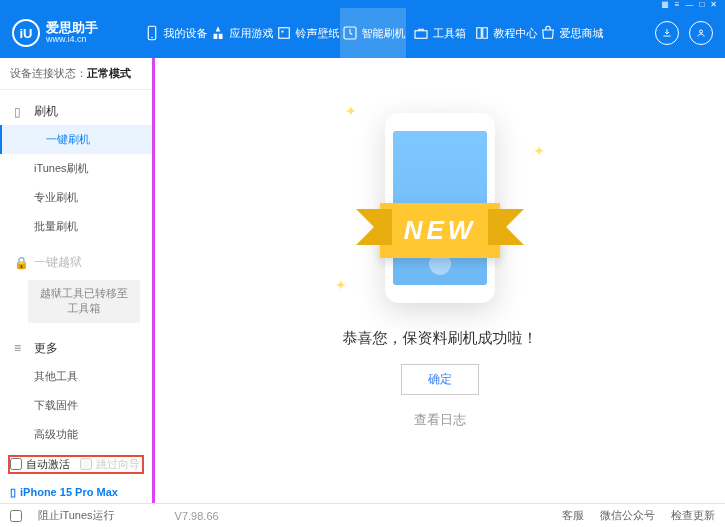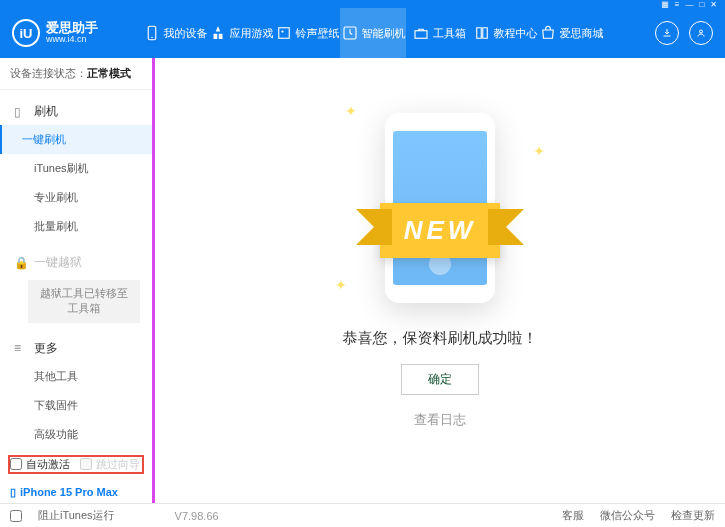--- a/index.html
+++ b/index.html
@@ -22,41 +22,41 @@
 .circ-btn svg { width: 12px; height: 12px; fill: #fff; }
 .content { display: flex; height: 445px; }
 .sidebar { width: 155px; border-right: 3px solid #d946ef; display: flex; flex-direction: column; }
 .conn-status { padding: 8px 10px; font-size: 11px; color: #666; border-bottom: 1px solid #eee; }
 .conn-status b { color: #222; }
 .side-section { padding: 8px 0 0 0; }
 .side-head { display: flex; align-items: center; gap: 6px; padding: 5px 14px; font-size: 12px; color: #333; cursor: pointer; }
 .side-head.disabled { color: #bbb; }
 .side-head .ico { width: 14px; display: inline-flex; color: #888; }
 .side-item { padding: 7px 0 7px 34px; font-size: 11px; color: #555; cursor: pointer; }
-.side-item.active { background: #eaf4ff; color: #0d7ef0; border-left: 2px solid #0d7ef0; padding-left: 20px; }
+.side-item.active { background: #eaf4ff; color: #0d7ef0; border-left: 2px solid #0d7ef0; padding-left: 44px; }
 .side-item.boxed { background: #f2f2f2; color: #888; margin: 4px 12px 4px 28px; padding: 6px 8px; text-align: center; line-height: 1.4; }
 .checkbox-row { border: 2px solid #e74c3c; margin: 6px 8px; padding: 0; display: flex; gap: 10px; font-size: 11px; color: #333; }
 .checkbox-row label { display: flex; align-items: center; gap: 4px; cursor: pointer; }
 .checkbox-row input { width: 12px; height: 12px; }
 .checkbox-row .disabled { color: #ccc; }
 .device-info { padding: 6px 10px; font-size: 11px; }
 .device-info .name { color: #0d7ef0; font-weight: bold; display: flex; align-items: center; gap: 4px; }
 .main { flex: 1; display: flex; flex-direction: column; align-items: center; justify-content: center; position: relative; }
 .phone-illustration { position: relative; margin-top: -20px; }
 .phone { width: 110px; height: 190px; background: #fff; border-radius: 14px; box-shadow: 0 8px 30px rgba(0,0,0,0.15); padding: 18px 8px; position: relative; margin: 0 auto; }
 .phone-screen { width: 100%; height: 100%; background: linear-gradient(180deg, #7ec7ff, #6eb8f5); border-radius: 3px; position: relative; overflow: hidden; }
 .phone-screen::before { content: ""; position: absolute; bottom: 10px; left: 50%; transform: translateX(-50%); width: 22px; height: 22px; background: rgba(255,255,255,0.4); border-radius: 50%; }
 .star { position: absolute; color: #ffe26a; font-size: 14px; }
 .new-banner { position: absolute; top: 90px; left: -40px; right: -40px; text-align: center; }
 .new-banner .ribbon { display: inline-block; background: #ffc833; color: #fff; font-weight: 700; font-size: 26px; letter-spacing: 4px; padding: 12px 24px; position: relative; box-shadow: 0 4px 10px rgba(0,0,0,0.15); font-style: italic; }
 .new-banner .ribbon::before, .new-banner .ribbon::after { content: ""; position: absolute; top: 6px; width: 0; height: 0; border: 18px solid #e8ad0e; }
 .new-banner .ribbon::before { left: -24px; border-left-color: transparent; }
 .new-banner .ribbon::after { right: -24px; border-right-color: transparent; }
 .success-msg { margin-top: 26px; font-size: 15px; color: #333; }
-.confirm-btn { margin-top: 16px; padding: 6px 26px; border: 1px solid #ccc; background: #fff; font-size: 12px; cursor: pointer; color: #14532d; }
+.confirm-btn { margin-top: 16px; padding: 6px 26px; border: 1px solid #ccc; background: #fff; font-size: 12px; cursor: pointer; color: #3b82f6; }
 .view-log { margin-top: 16px; font-size: 13px; color: #999; cursor: pointer; }
 .footer { height: 24px; border-top: 1px solid #e5e5e5; display: flex; align-items: center; font-size: 11px; color: #666; padding: 0 10px; }
 .footer-left { display: flex; align-items: center; gap: 16px; }
 .footer-left input { width: 12px; height: 12px; }
 .footer-spacer { flex: 1; }
 .footer-right { display: flex; gap: 16px; }
 .footer-right span { cursor: pointer; }
 .version { margin-left: 60px; color: #999; }
 </style>
 </head>

